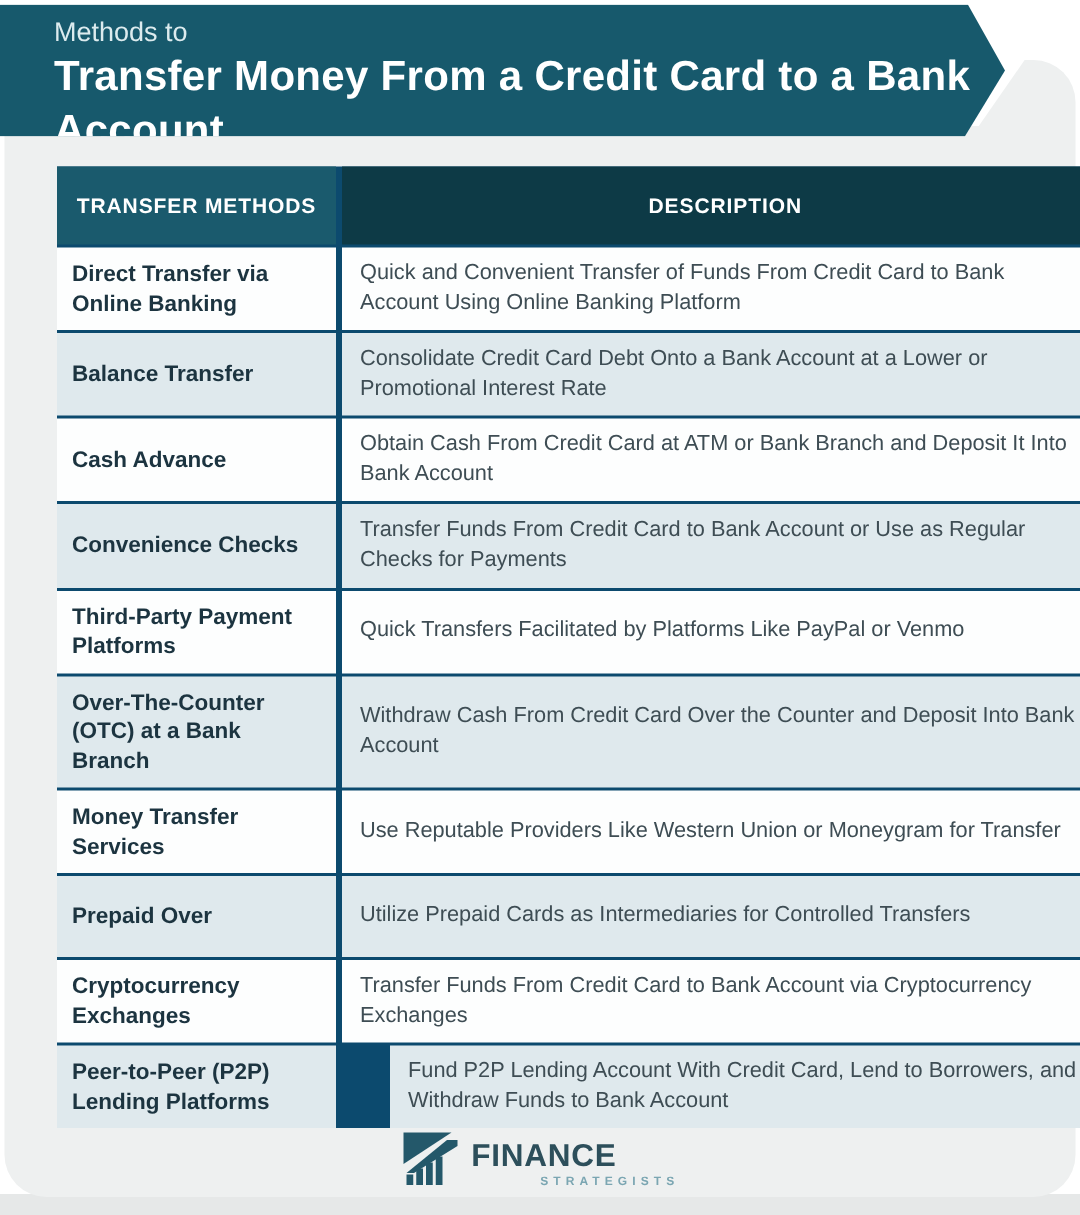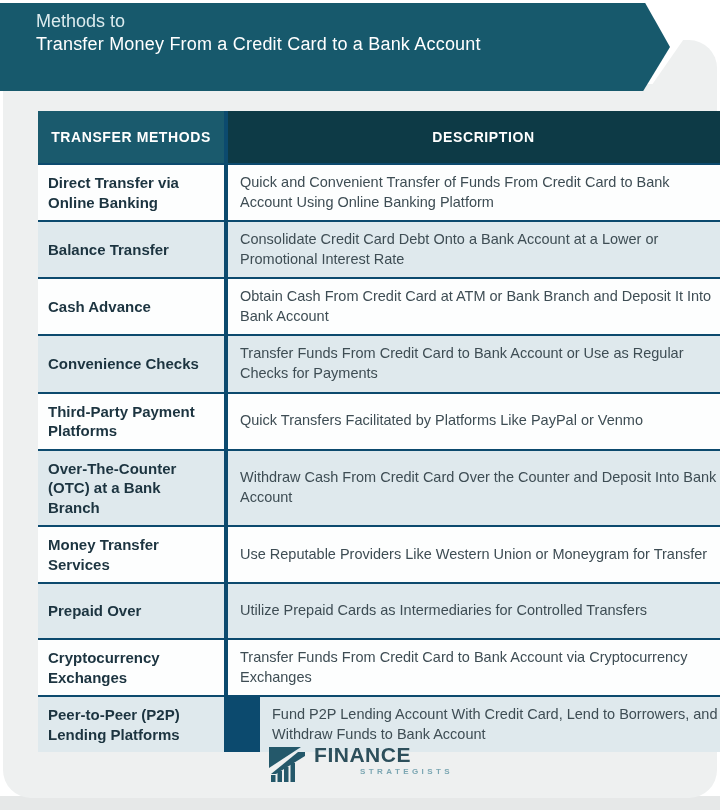--- a/index.html
+++ b/index.html
@@ -20,21 +20,21 @@
   .banner-outline{
     position:absolute;left:0;top:0;width:684px;height:84px;background:#ffffff;z-index:2;
     clip-path:polygon(0 0, 95.6% 0, 100% 46%, 95.4% 100%, 0 100%);
   }
   .banner{
     position:absolute;left:0;top:3px;width:670px;height:88px;background:#17596c;z-index:3;
     clip-path:polygon(0 0, 96.3% 0, 100% 50%, 96% 100%, 0 100%);
     box-sizing:border-box;padding:7px 0 0 36px;color:#ffffff;
   }
   .banner-kicker{font-size:18px;font-weight:400;color:#dcebee;line-height:1.25;}
-  .banner-title{font-size:18px;font-weight:400;color:#ffffff;line-height:1.3;letter-spacing:0.2px;}
+  .banner-title{font-size:28px;font-weight:700;color:#ffffff;line-height:1.3;letter-spacing:0.2px;}
 
   
   .table{
     position:absolute;left:38px;top:111px;width:701px;z-index:4;
     background:#0c4a6e; 
   }
   .t-row{display:flex;column-gap:4px;margin-bottom:2px;}
   .t-row:last-child{margin-bottom:0;gap:36px;}
   .t-head .cell{min-height:52px;display:flex;align-items:center;justify-content:center;
     color:#ffffff;font-weight:700;font-size:14px;letter-spacing:0.6px;text-align:center;}
@@ -45,21 +45,21 @@
   .t-head .c2{background:#0d3a46;}
   .t-body .t-row .cell{min-height:54px;display:flex;flex-direction:column;justify-content:center;}
   .t-body .t-row:nth-child(odd) .cell{background:#fdfefe;}
   .t-body .t-row:nth-child(even) .cell{background:#dfe9ed;}
   .cell.method{padding:8px 8px 8px 10px;font-weight:700;font-size:15px;color:#1c3440;line-height:1.3;}
   .cell.desc{padding:8px 14px 8px 12px;font-size:14.5px;color:#3e4d54;line-height:1.35;}
 
   
   .logo{
     position:absolute;left:0;top:744px;width:720px;height:48px;z-index:4;
-    display:flex;align-items:flex-start;justify-content:center;column-gap:7px;
+    display:flex;align-items:flex-end;justify-content:center;column-gap:7px;
   }
   .logo-icon{width:40px;height:40px;flex:0 0 40px;}
   .logo-text{display:flex;flex-direction:column;justify-content:center;}
   .logo-line1{font-size:21px;font-weight:700;color:#2d4f5b;letter-spacing:0.5px;line-height:1;}
   .logo-line2{font-size:8px;font-weight:700;color:#7ba6b2;letter-spacing:3.4px;line-height:1;margin-top:3px;padding-left:46px;}
 </style>
 </head>
 <body>
 
 <div class="bottom-strip"></div>

